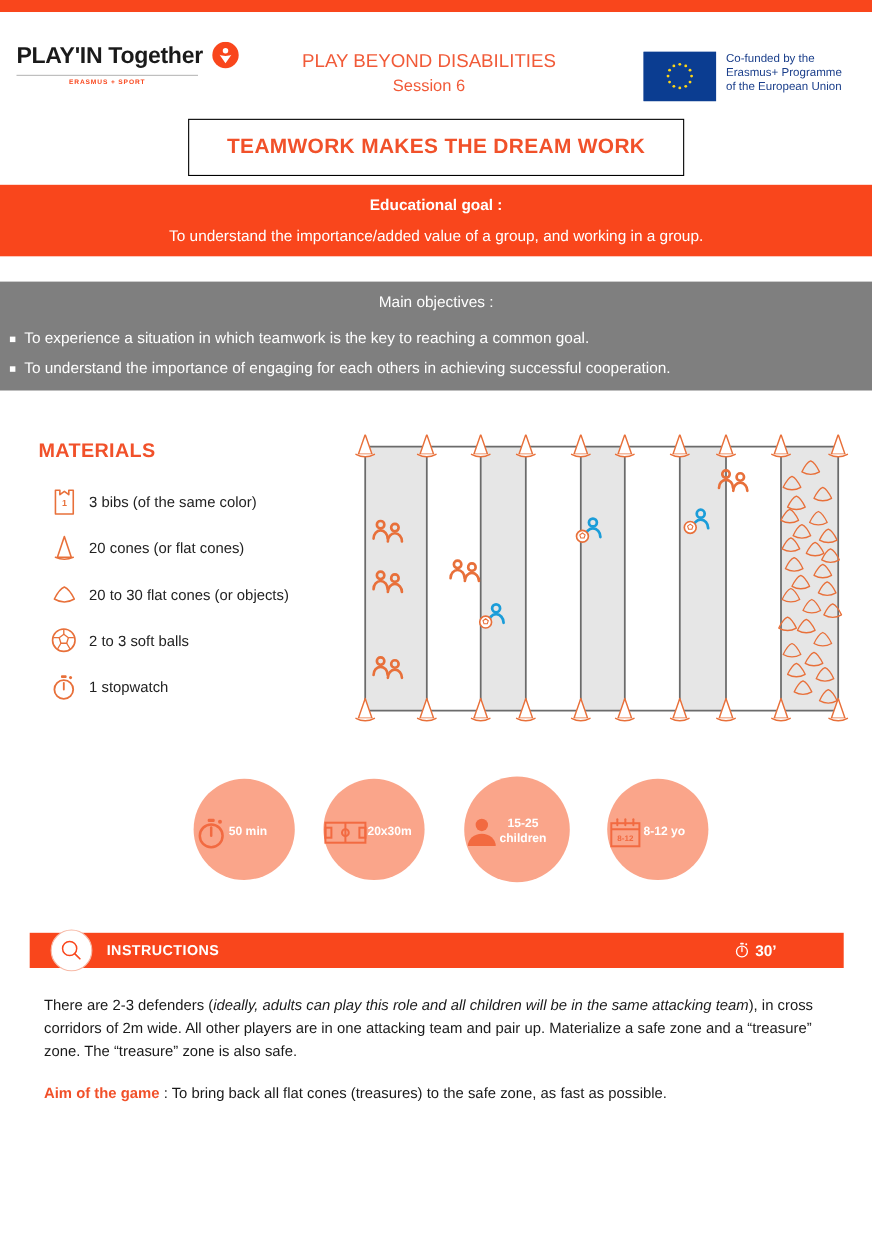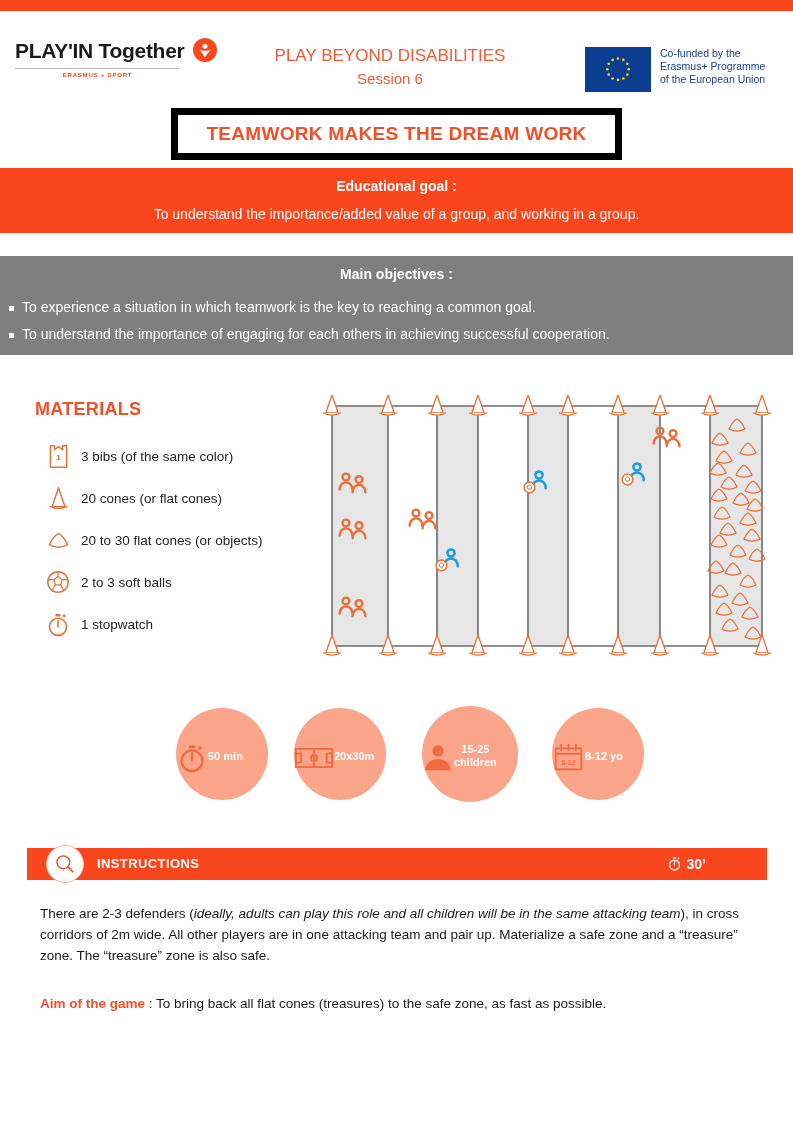--- a/index.html
+++ b/index.html
@@ -26,34 +26,34 @@
 
   .prog-title{position:absolute;left:240px;top:33px;width:300px;text-align:center;
               color:#f15a38;font-size:17px;line-height:23px;}
   .prog-session{color:#f15a38;font-size:15px;}
 
   .eu-block{position:absolute;left:585px;top:36px;display:flex;align-items:flex-start;}
   .eu-flag{width:66px;height:45px;background:#0b3d91;flex:0 0 66px;position:relative;}
   .eu-text{margin-left:9px;color:#1b3f8b;font-size:10.5px;line-height:13px;white-space:nowrap;}
 
   .title-box{position:absolute;left:171px;top:97px;width:451px;height:52px;
-             border:7px solid #000000;box-sizing:border-box;display:flex;
+             border:1px solid #000000;box-sizing:border-box;display:flex;
              align-items:center;justify-content:center;background:#fff;}
   .title-box span{color:#f1512a;font-size:19px;font-weight:bold;letter-spacing:0.3px;}
 
   
   .goal{position:absolute;left:0;top:168px;width:793px;height:65px;background:#f9461c;
         color:#fff;text-align:center;box-sizing:border-box;padding-top:10px;}
   .goal .g-head{font-size:14px;font-weight:bold;}
   .goal .g-body{font-size:14px;margin-top:12px;}
 
   
   .obj{position:absolute;left:0;top:256px;width:793px;height:99px;background:#7f7f7f;
        color:#fff;box-sizing:border-box;padding-top:10px;}
-  .obj .o-head{font-size:14px;font-weight:bold;text-align:center;}
+  .obj .o-head{font-size:14px;font-weight:normal;text-align:center;}
   .obj ul{margin:12px 0 0 0;padding:0;list-style:none;}
   .obj li{font-size:14px;line-height:27px;padding-left:22px;position:relative;}
   .obj li:before{content:"";position:absolute;left:9px;top:12px;width:5px;height:5px;background:#fff;}
 
   
   .mat-head{position:absolute;left:35px;top:399px;color:#f1512a;font-size:18px;font-weight:bold;
             letter-spacing:0.3px;}
   .mat-list{position:absolute;left:35px;top:436px;width:270px;}
   .mat-row{display:flex;align-items:center;min-height:40px;margin-bottom:2px;}
   .mat-ic{width:46px;flex:0 0 46px;display:flex;align-items:center;justify-content:center;}
@@ -75,21 +75,21 @@
                 background:#fff;border:1px solid #f7b9a6;box-sizing:border-box;
                 display:flex;align-items:center;justify-content:center;}
   .instr-label{position:absolute;left:97px;top:856px;color:#fff;font-size:13px;font-weight:bold;letter-spacing:0.4px;}
   .instr-time{position:absolute;right:0;top:855px;width:740px;color:#fff;font-size:14px;font-weight:bold;
               display:flex;align-items:center;justify-content:flex-end;padding-right:16px;box-sizing:border-box;}
   .instr-time .t-ic{margin-right:5px;display:flex;}
 
   .instr-body{position:absolute;left:40px;top:903px;width:712px;}
   .instr-p{font-size:13.5px;line-height:21px;color:#1a1a1a;}
   .instr-p em{font-style:italic;}
-  .aim{margin-top:27px;font-size:13.5px;line-height:21px;color:#1a1a1a;}
+  .aim{margin-top:17px;font-size:13.5px;line-height:21px;color:#1a1a1a;}
   .aim b{color:#f1512a;font-weight:bold;}
 </style>
 </head>
 <body>
 
 <div class="page">
 
   <div class="topbar"></div>
 
   <div class="header">

